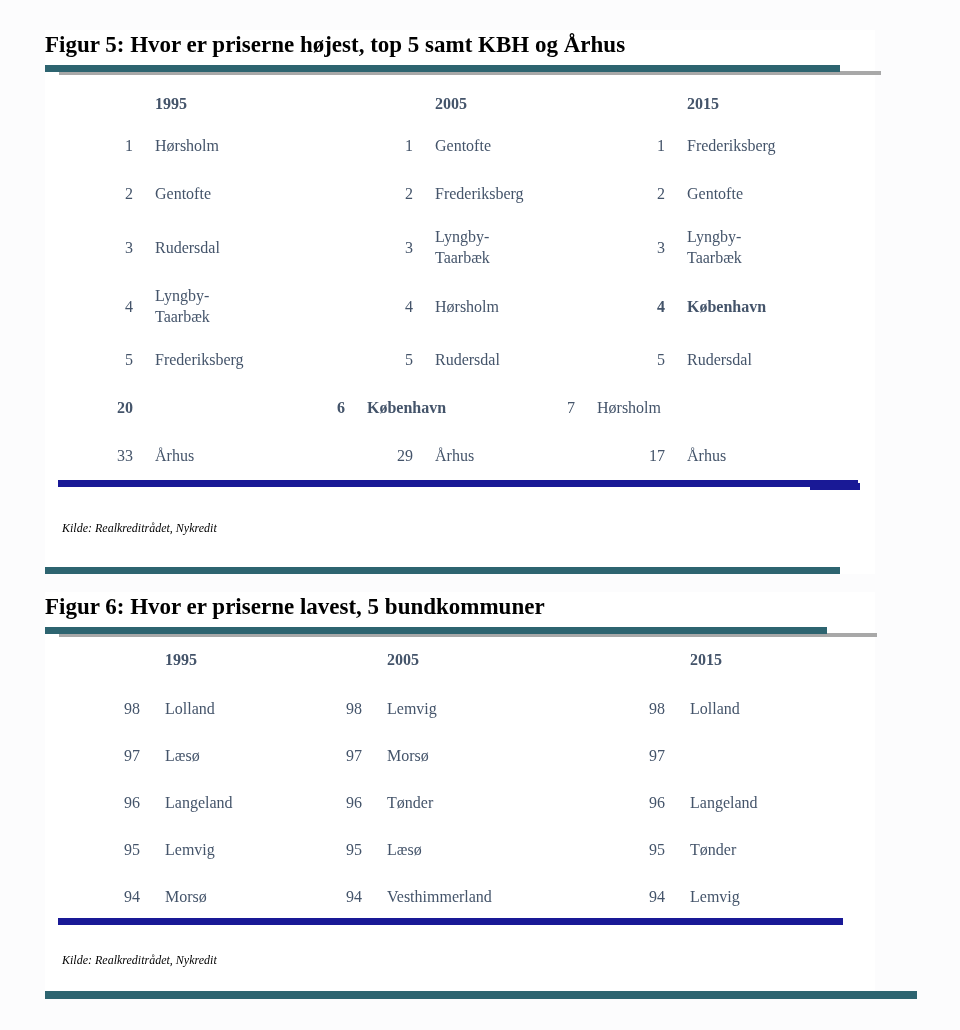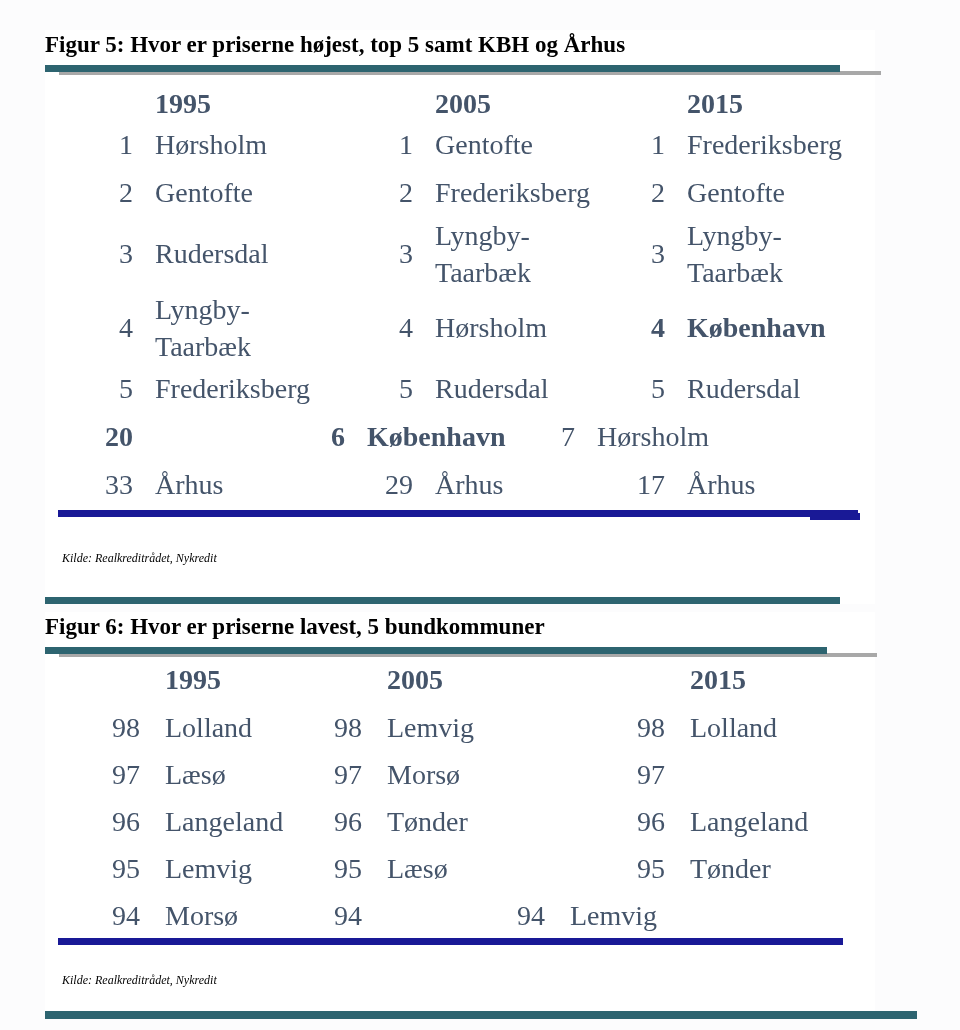--- a/index.html
+++ b/index.html
@@ -6,35 +6,35 @@
   body{
     width:960px;height:1030px;overflow:hidden;
     background:#fcfcfd;
     font-family:"Liberation Serif","DejaVu Serif",serif;
   }
   .page{position:relative;width:960px;height:852px;}
   .figure{
     position:absolute;left:45px;width:830px;background:#ffffff;
   }
   .fig5{top:30px;}
-  .fig6{top:612px;}
+  .fig6{top:592px;}
   .fig-title{
     margin:0;padding:0 0 5px 0;
     font-size:23px;line-height:1.3;font-weight:bold;color:#000;
     letter-spacing:0px;white-space:nowrap;
   }
   .title-rule{position:relative;height:11px;}
   .rule-shadow{position:absolute;top:6px;height:4px;background:var(--gray,#a8a8a8);}
   .rule-teal{position:absolute;top:0;height:7px;background:var(--teal,#2d6470);}
   .fig5 .rule-teal{left:0;width:795px;}
   .fig5 .rule-shadow{left:14px;width:822px;}
   .fig6 .rule-teal{left:0;width:782px;}
   .fig6 .rule-shadow{left:14px;width:818px;}
 
-  .rank-table{color:var(--text,#44546a);font-size:28px;}
+  .rank-table{color:var(--text,#44546a);font-size:16px;}
   .year-row,.row{display:grid;align-items:center;}
   .fig5 .year-row,.fig5 .row{grid-template-columns:88px 212px 68px 162px 90px 1fr;}
   .fig6 .year-row,.fig6 .row{grid-template-columns:95px 155px 67px 183px 120px 1fr;}
   .fig5 .year-row{margin-top:10px;height:36px;}
   .fig6 .year-row{margin-top:6px;height:32px;}
   .fig6 .rows{margin-top:9px;}
   .year-cell{font-weight:bold;}
   .fig5 .year-cell,.fig5 .name{padding-left:22px;}
   .fig6 .year-cell,.fig6 .name{padding-left:25px;}
   .row{min-height:48px;}
@@ -182,20 +182,21 @@
             <div class="cell name">Lemvig</div>
             <div class="cell rank">95</div>
             <div class="cell name">Læsø</div>
             <div class="cell rank">95</div>
             <div class="cell name">Tønder</div>
           </div>
           <div class="row">
             <div class="cell rank">94</div>
             <div class="cell name">Morsø</div>
             <div class="cell rank">94</div>
+            <div class="cell name">Vesthimmerland</div>
             <div class="cell rank">94</div>
             <div class="cell name">Lemvig</div>
           </div>
         </div>
     </div>
     <div class="navy-rule"></div>
     <p class="kilde">Kilde: Realkreditrådet, Nykredit</p>
     <div class="teal-close"></div>
   </section>
 

